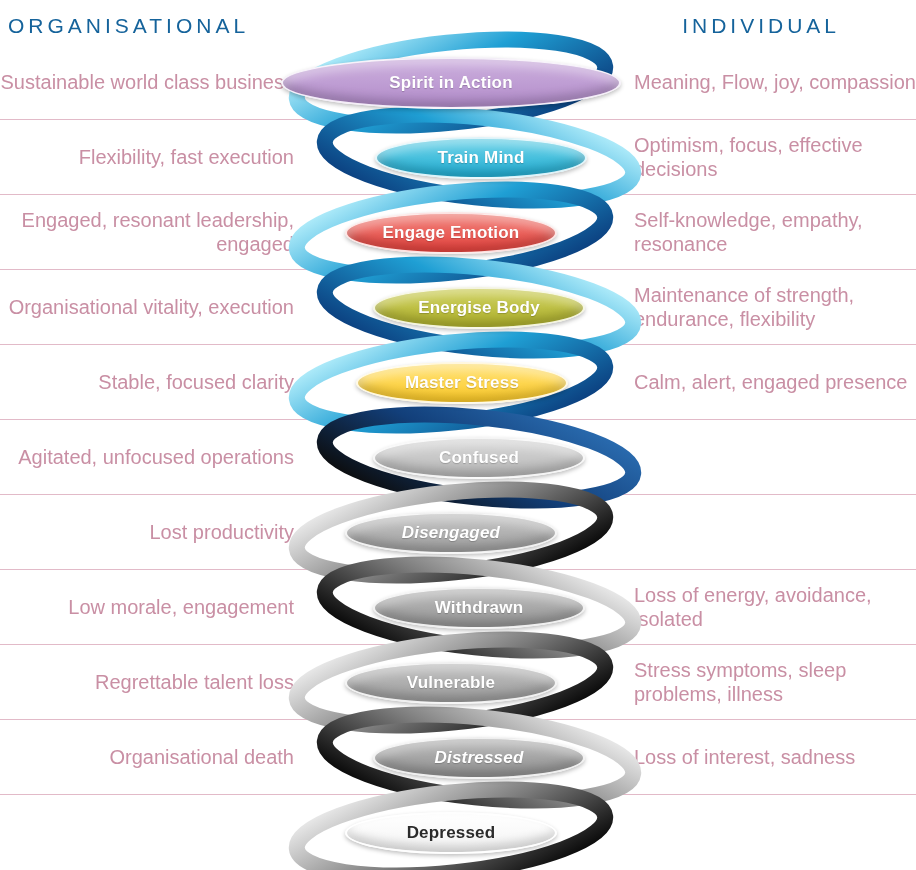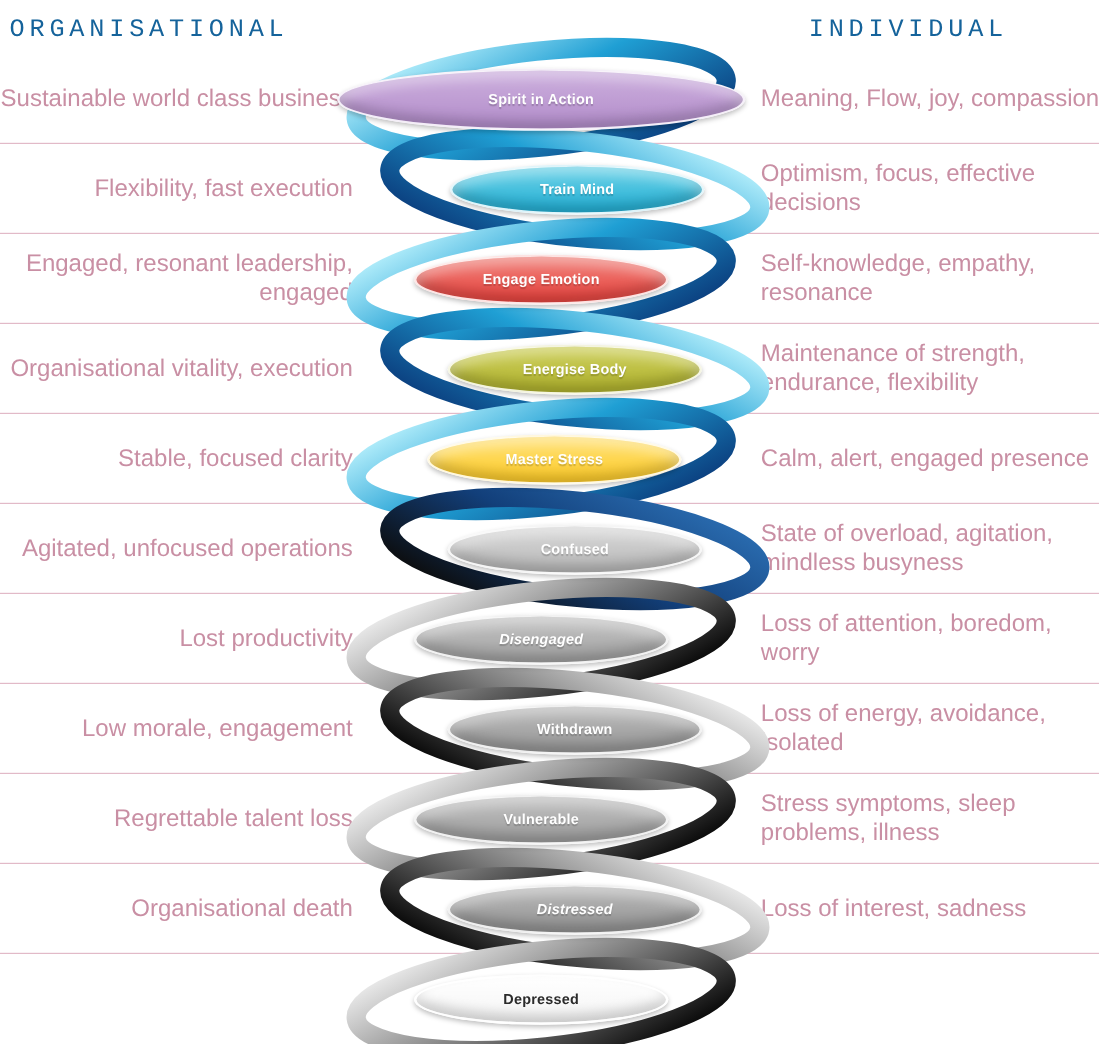--- a/index.html
+++ b/index.html
@@ -7,21 +7,21 @@
     position:relative;
     width:916px;height:870px;
     font-family:"Liberation Sans", sans-serif;
     background:#ffffff;
     overflow:hidden;
   }
   
   #header{
     position:absolute;top:0;left:0;right:0;height:45px;
     display:flex;justify-content:space-between;align-items:center;
-    padding:6px 76px 0 8px;box-sizing:border-box;font-family:Liberation Mono, monospace;
+    padding:6px 76px 0 8px;box-sizing:border-box;
   }
   .header-label{
     color:#15639b;
     font-size:21px;
     letter-spacing:4px;
     font-weight:400;
   }
   
   #rows{position:absolute;top:45px;left:0;width:916px;}
   .row{
@@ -32,21 +32,21 @@
   .cell.left{width:298px;text-align:right;padding-right:4px;box-sizing:border-box;}
   .cell.mid{flex:1;}
   .cell.right{width:284px;text-align:left;padding-left:2px;box-sizing:border-box;}
   
   .layer{position:absolute;inset:0;pointer-events:none;}
   #spiral{position:absolute;top:0;left:0;}
   .pill{
     position:absolute;
     border-radius:50%;
     display:flex;align-items:center;justify-content:center;
-    font-weight:bold;font-size:12px;letter-spacing:.2px;
+    font-weight:bold;font-size:17px;letter-spacing:.2px;
     border:2px solid rgba(255,255,255,.85);
     box-shadow:0 2px 4px rgba(0,0,0,.25),
                inset 0 6px 10px rgba(255,255,255,.35),
                inset 0 -6px 10px rgba(0,0,0,.18);
     box-sizing:border-box;
     text-shadow:0 1px 1px rgba(0,0,0,.2);
     white-space:nowrap;
   }
   .pill.dark-text{text-shadow:none;}
 </style>
@@ -82,26 +82,24 @@
         <div class="cell right">Maintenance of strength, endurance, flexibility</div>
       </div>
       <div class="row">
         <div class="cell left">Stable, focused clarity</div>
         <div class="cell mid"></div>
         <div class="cell right">Calm, alert, engaged presence</div>
       </div>
       <div class="row">
         <div class="cell left">Agitated, unfocused operations</div>
         <div class="cell mid"></div>
-        <div class="cell right">State of overload, agitation, mindless busyness</div>
       </div>
       <div class="row">
         <div class="cell left">Lost productivity</div>
         <div class="cell mid"></div>
-        <div class="cell right">Loss of attention, boredom, worry</div>
       </div>
       <div class="row">
         <div class="cell left">Low morale, engagement</div>
         <div class="cell mid"></div>
         <div class="cell right">Loss of energy, avoidance, isolated</div>
       </div>
       <div class="row">
         <div class="cell left">Regrettable talent loss</div>
         <div class="cell mid"></div>
         <div class="cell right">Stress symptoms, sleep problems, illness</div>

